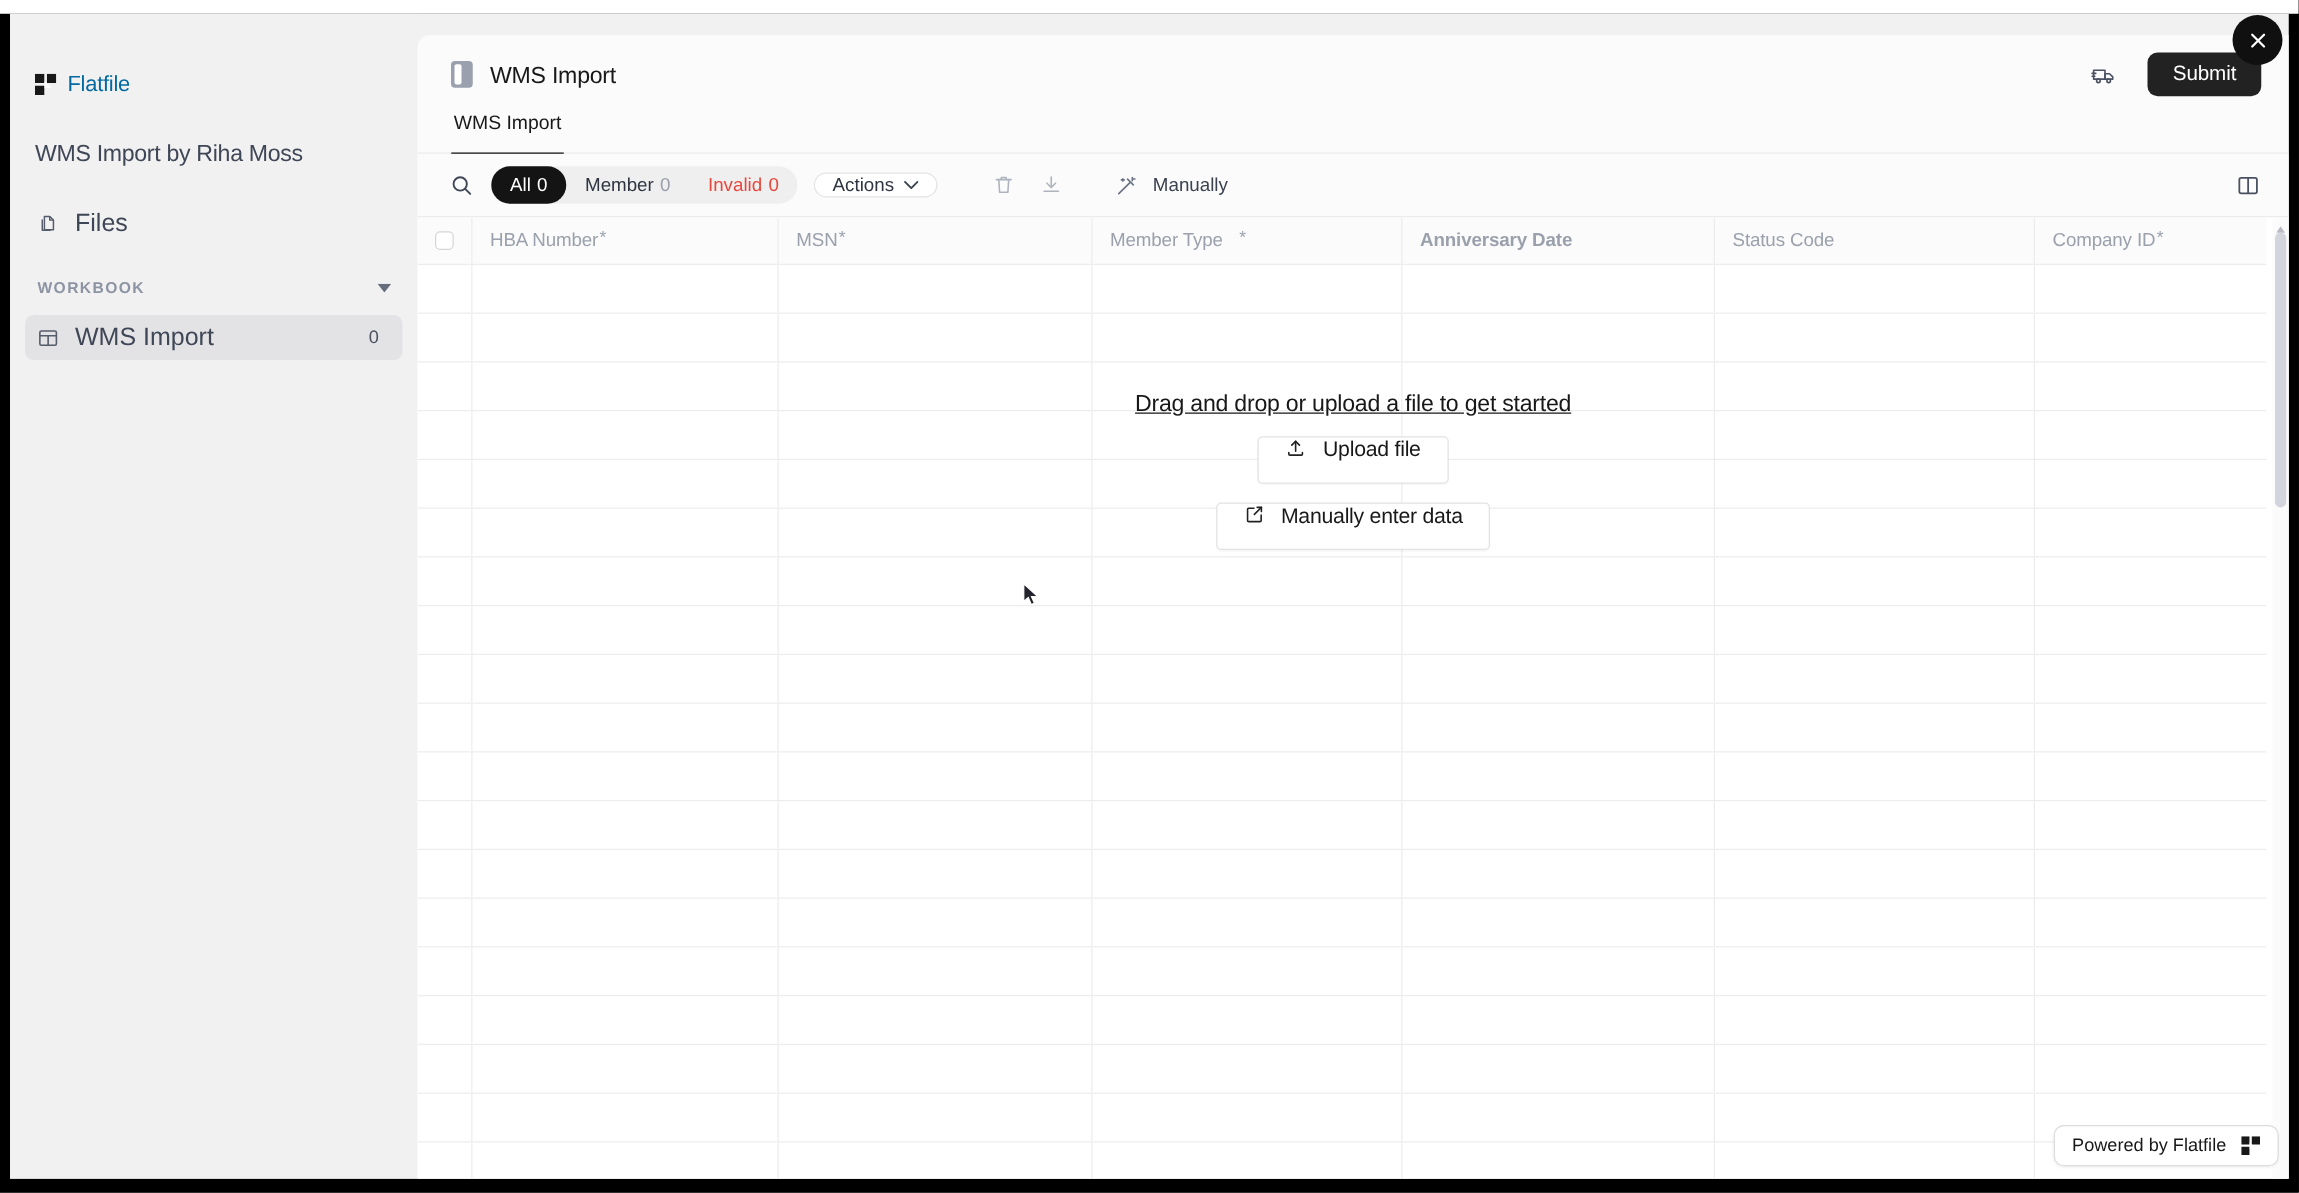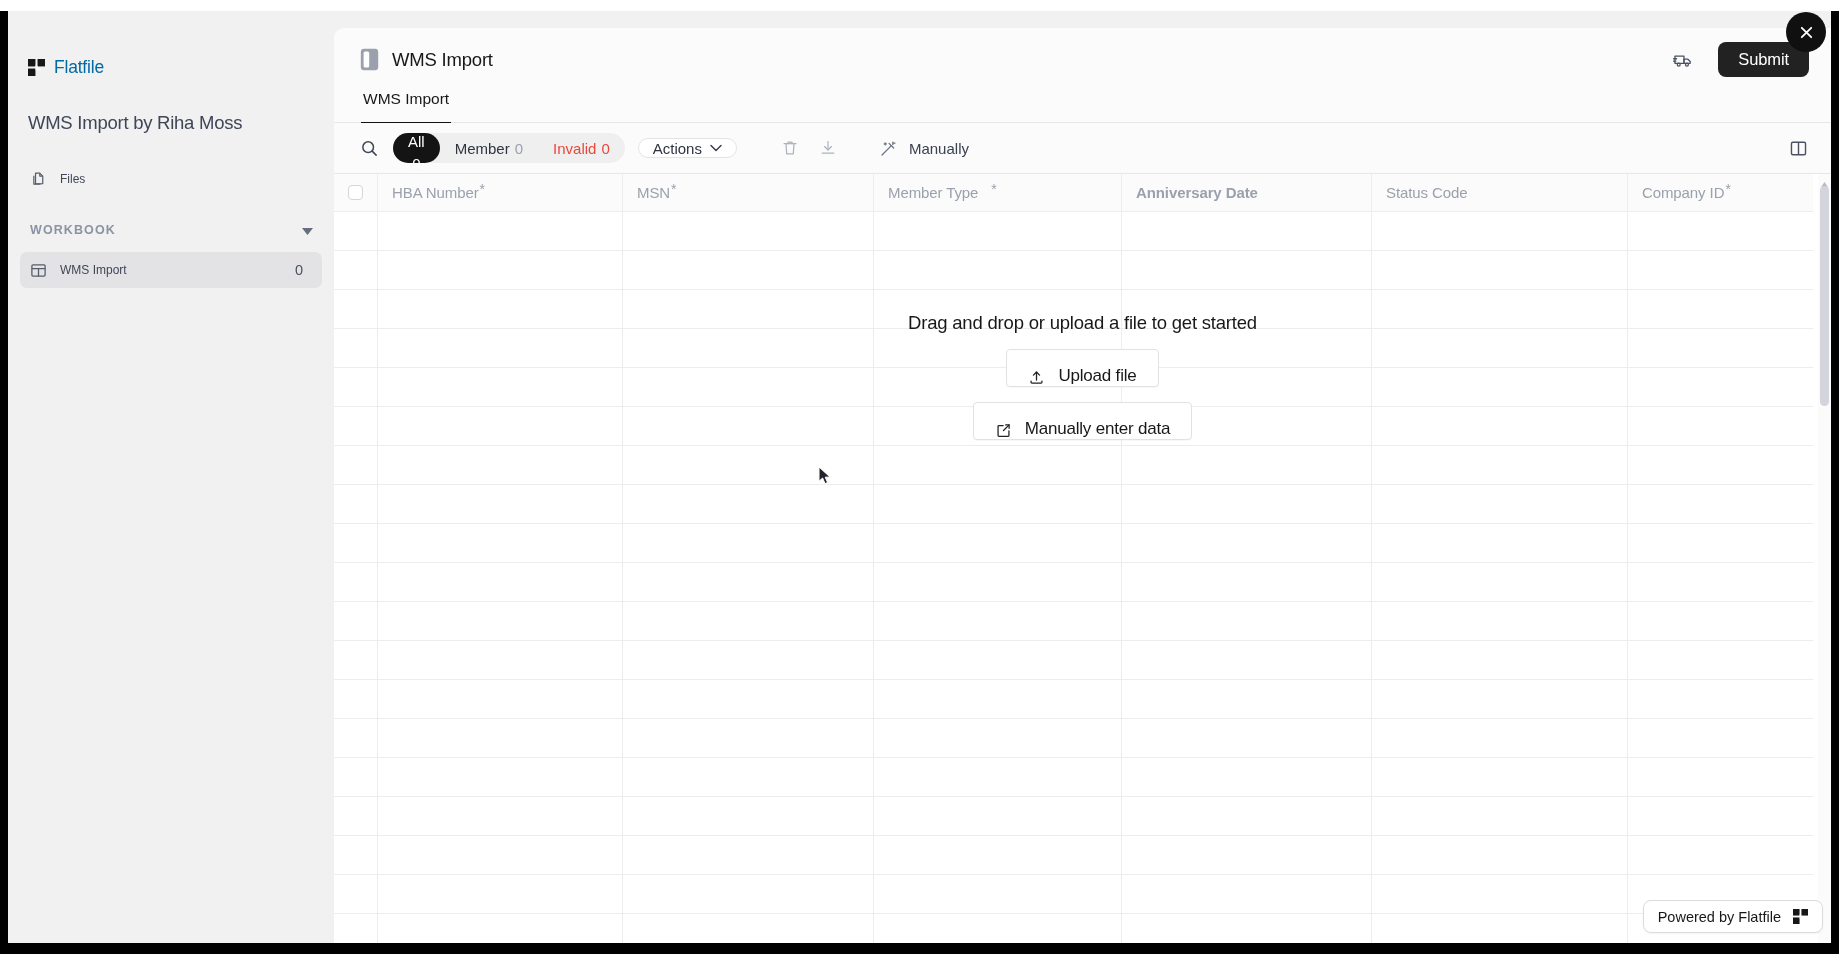--- a/index.html
+++ b/index.html
@@ -64,21 +64,21 @@
   }
   .nav-item {
     position: absolute; left: 12px;
     width: 302px; height: 34px;
     display: flex; align-items: center; gap: 13px;
     padding-left: 10px;
     border-radius: 7px;
     cursor: pointer;
   }
   #nav-files { top: 151px; }
-  .nav-label { font-size: 12px; color: #3f4656; }
+  .nav-label { font-size: 20px; color: #3f4656; }
   .nav-icon { width: 17px; height: 17px; flex: none; color: #555c6b; }
   .nav-icon svg { display: block; }
 
   .section-head {
     position: absolute; left: 22px; top: 210px;
     width: 290px;
     display: flex; align-items: center; justify-content: space-between;
     cursor: pointer;
   }
   .section-label {
@@ -185,21 +185,21 @@
   }
   .filter-pill {
     height: 30px;
     display: flex; align-items: center; gap: 5px;
     padding: 0 15px;
     border-radius: 17px;
     font-size: 15px;
     cursor: pointer;
     white-space: nowrap;
   }
-  .filter-pill.active { background: #141414; flex-direction: column; }
+  .filter-pill.active { background: #141414; }
   .filter-pill.active .fp-label { color: #ffffff; }
   .filter-pill.active .fp-count { color: #ffffff; }
   .fp-label { color: #2e3440; }
   .fp-count { color: #9aa0ad; }
   .filter-pill.invalid .fp-label,
   .filter-pill.invalid .fp-count { color: #e8483c; }
 
   #actions-btn {
     margin-left: 13px;
     height: 20px;
@@ -290,26 +290,27 @@
     height: 300px;
     display: flex; flex-direction: column;
     align-items: center;
     pointer-events: none;
     z-index: 5;
   }
   #empty-title {
     margin-top: 138px;
     font-size: 18.5px; color: #181818;
     letter-spacing: -0.2px;
+    text-decoration: underline;
   }
   .es-btn {
     pointer-events: auto;
     margin-top: 15px;
     height: 38px;
-    display: inline-flex; align-items: flex-end; gap: 13px;
+    display: inline-flex; align-items: flex-start; gap: 13px;
     padding: 0 21px;
     background: #ffffff;
     border: 1px solid #e2e2e4;
     border-radius: 4px;
     font-size: 17px; color: #181818;
     letter-spacing: -0.2px;
     cursor: pointer;
     font-family: "Liberation Sans", sans-serif;
     box-shadow: 0 1px 1px rgba(0,0,0,0.03);
   }

